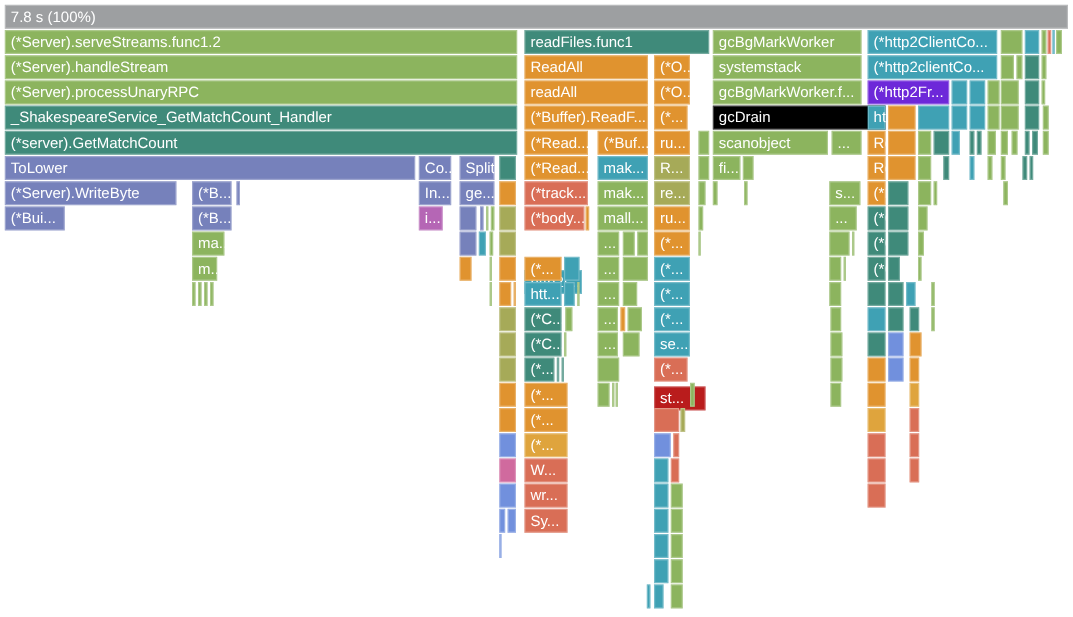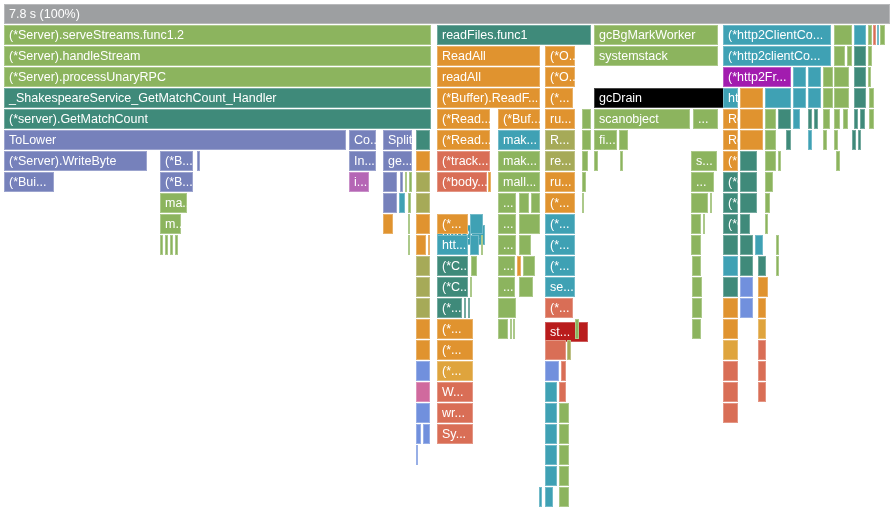--- a/index.html
+++ b/index.html
@@ -45,21 +45,22 @@
     <div class="frame" style="left: 545px; top: 46px; width: 30px; background: rgb(224, 147, 47);">(*O...</div>
     <div class="frame" style="left: 594px; top: 46px; width: 124px; background: rgb(140, 180, 94);">systemstack</div>
     <div class="frame" style="left: 723px; top: 46px; width: 108px; background: rgb(63, 161, 180);">(*http2clientCo...</div>
     <div class="frame empty" style="left: 834px; top: 46px; width: 11px; background: rgb(140, 180, 94);"></div>
     <div class="frame empty" style="left: 847px; top: 46px; width: 5px; background: rgb(140, 180, 94);"></div>
     <div class="frame empty" style="left: 854px; top: 46px; width: 12px; background: rgb(63, 138, 122);"></div>
     <div class="frame empty" style="left: 868px; top: 46px; width: 4px; background: rgb(140, 180, 94);"></div>
     <div class="frame" style="left: 4px; top: 67px; width: 427px; background: rgb(140, 180, 94);">(*Server).processUnaryRPC</div>
     <div class="frame" style="left: 437px; top: 67px; width: 103px; background: rgb(224, 147, 47);">readAll</div>
     <div class="frame" style="left: 545px; top: 67px; width: 30px; background: rgb(224, 147, 47);">(*O...</div>
-    <div class="frame" style="left: 723px; top: 67px; width: 68px; background: #a21caf;">(*http2Fr...</div>
+    <div class="frame" style="left: 594px; top: 67px; width: 124px; background: rgb(140, 180, 94);">gcBgMarkWorker.f...</div>
+    <div class="frame" style="left: 723px; top: 67px; width: 68px; background: #6d28d9;">(*http2Fr...</div>
     <div class="frame empty" style="left: 793px; top: 67px; width: 13px; background: rgb(63, 161, 180);"></div>
     <div class="frame empty" style="left: 808px; top: 67px; width: 13px; background: rgb(63, 161, 180);"></div>
     <div class="frame empty" style="left: 823px; top: 67px; width: 10px; background: rgb(140, 180, 94);"></div>
     <div class="frame empty" style="left: 834px; top: 67px; width: 15px; background: rgb(140, 180, 94);"></div>
     <div class="frame empty" style="left: 854px; top: 67px; width: 12px; background: rgb(63, 138, 122);"></div>
     <div class="frame empty" style="left: 868px; top: 67px; width: 3px; background: rgb(140, 180, 94);"></div>
     <div class="frame" style="left: 4px; top: 88px; width: 427px; background: rgb(63, 138, 122);">_ShakespeareService_GetMatchCount_Handler</div>
     <div class="frame" style="left: 437px; top: 88px; width: 103px; background: rgb(224, 147, 47);">(*Buffer).ReadF...</div>
     <div class="frame" style="left: 545px; top: 88px; width: 28px; background: rgb(224, 147, 47);">(*...</div>
     <div class="frame" style="left: 594px; top: 88px; width: 144px; background: #000000;">gcDrain</div>

